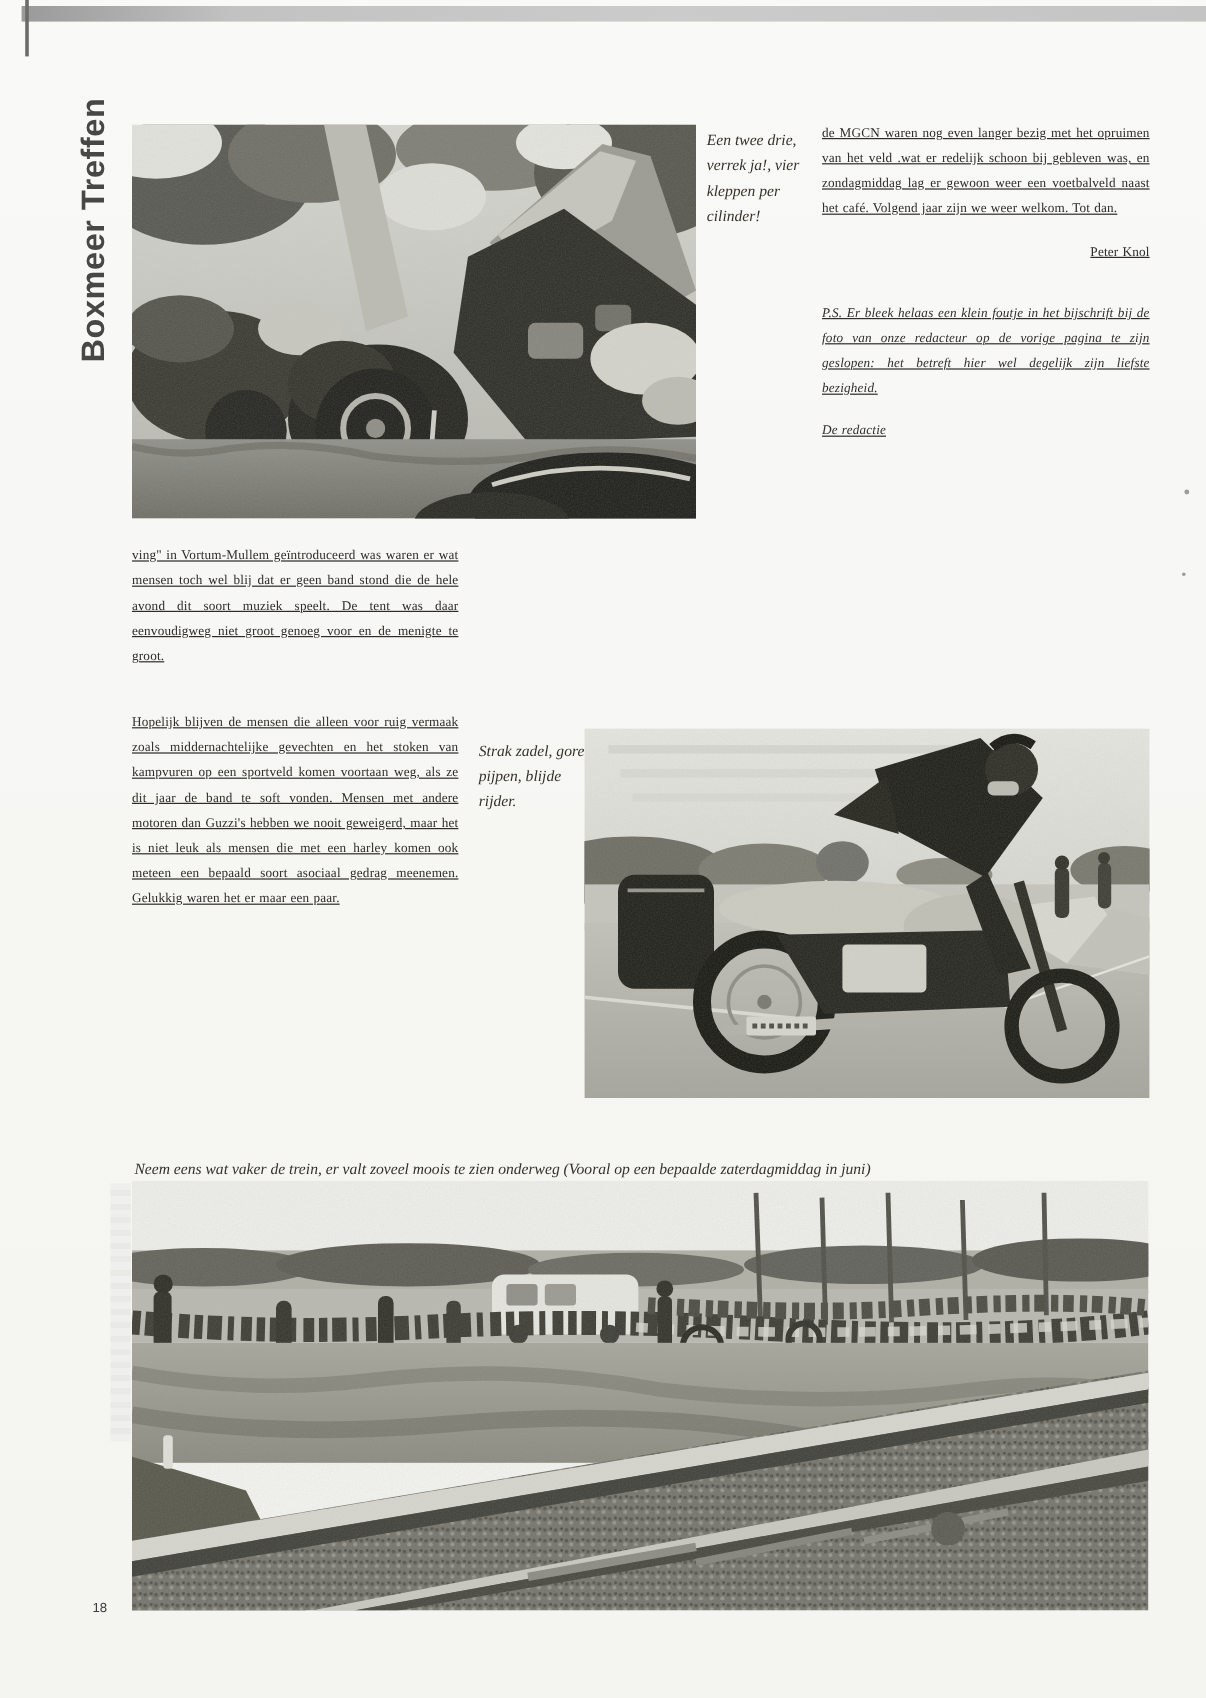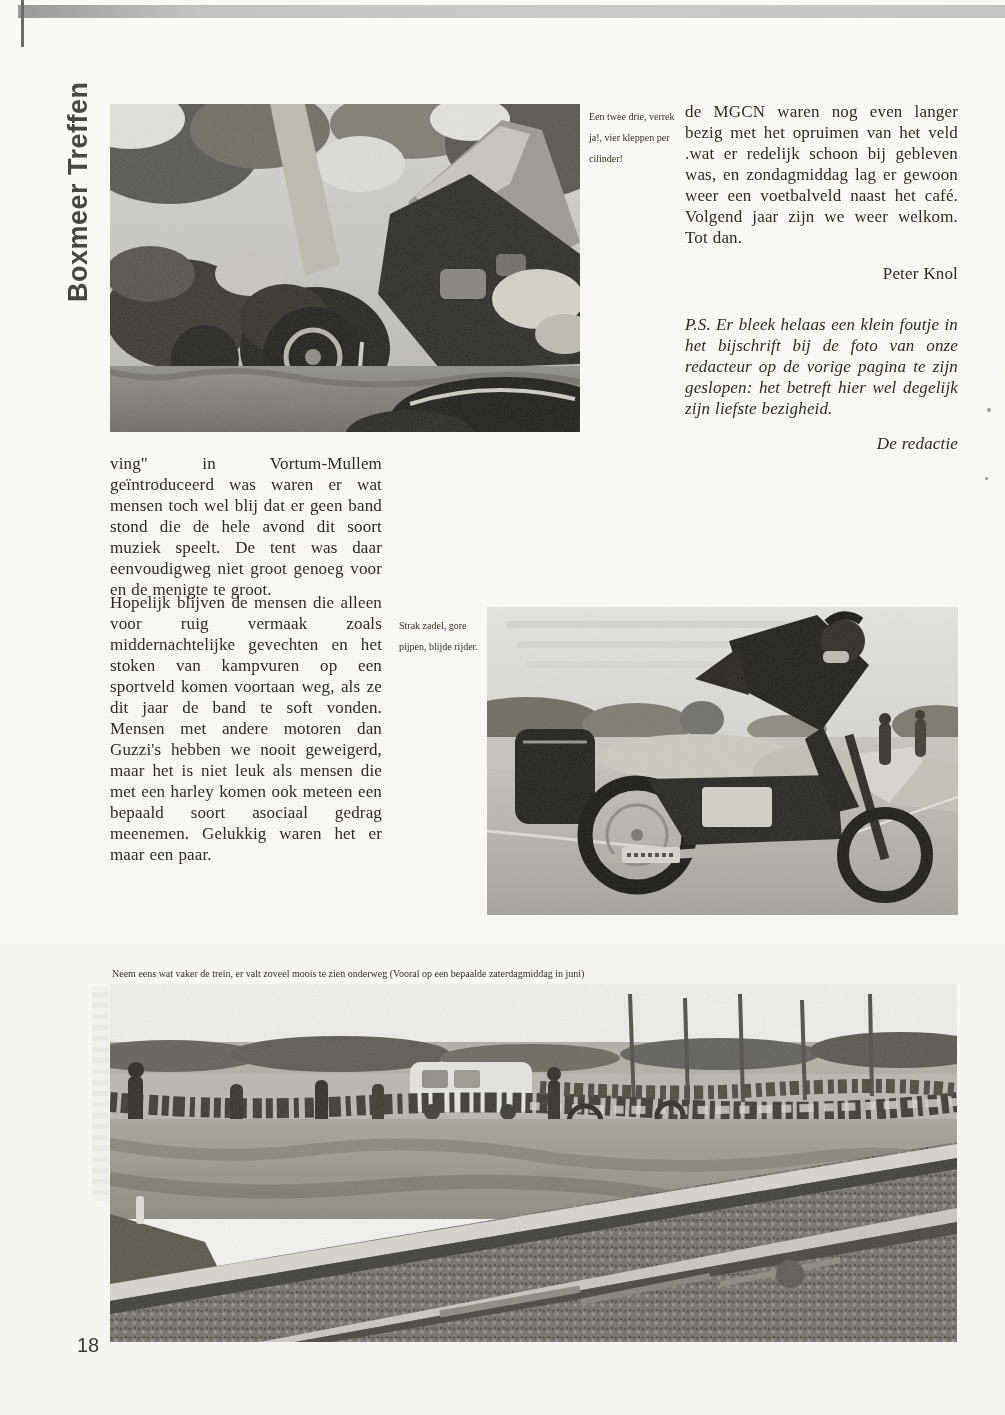--- a/index.html
+++ b/index.html
@@ -27,37 +27,37 @@
     font-family:"Liberation Sans", sans-serif;font-weight:bold;font-size:27px;
     letter-spacing:.5px;color:#474745;white-space:nowrap;
   }
   
   figure{margin:0;padding:0;position:absolute;}
   figure svg{display:block;}
   .photo1{left:110px;top:104px;width:470px;height:328px;}
   .photo2{left:487px;top:607px;width:471px;height:308px;}
   .photo3{left:110px;top:984px;width:847px;height:358px;}
   
-  .col{position:absolute;font-size:17px;line-height:21px;text-align:justify;
-    letter-spacing:.15px;word-spacing:.5px;}
+  .col{position:absolute;font-size:11px;line-height:21px;text-align:justify;
+    letter-spacing:.15px;word-spacing:.5px;text-decoration:underline;}
   .col p{margin:0;}
   .col-right{left:685px;top:101px;width:273px;}
   .col-right .sig{margin-top:15px;text-align:right;}
   .col-right .ps{margin-top:30px;font-style:italic;}
-  .col-right .byline{margin-top:14px;text-align:right;}
+  .col-right .byline{margin-top:14px;text-align:left;}
   .col-left1{left:110px;top:453px;width:272px;}
   .col-mid1{left:398px;top:453px;width:265px;}
   .col-left2{left:110px;top:592px;width:272px;}
   
-  .cap{position:absolute;font-size:10px;line-height:21px;color:#343028;}
+  .cap{position:absolute;font-style:italic;font-size:13px;line-height:21px;color:#343028;}
   .cap1{left:589px;top:106px;width:88px;}
   .cap2{left:399px;top:615px;width:90px;}
   .cap3{left:112px;top:964px;width:845px;line-height:20px;}
   .pageno{position:absolute;left:77px;top:1334px;
-    font-family:"Liberation Sans", sans-serif;font-size:20px;color:#3a3a38;}
+    font-family:"Liberation Sans", sans-serif;font-size:11px;color:#3a3a38;}
 </style>
 </head>
 <body>
 
 <div class="sheet">
 
   <div class="scan-top-band"></div>
   <div class="scan-corner-line"></div>
   <div class="speck s1"></div>
   <div class="speck s2"></div>

